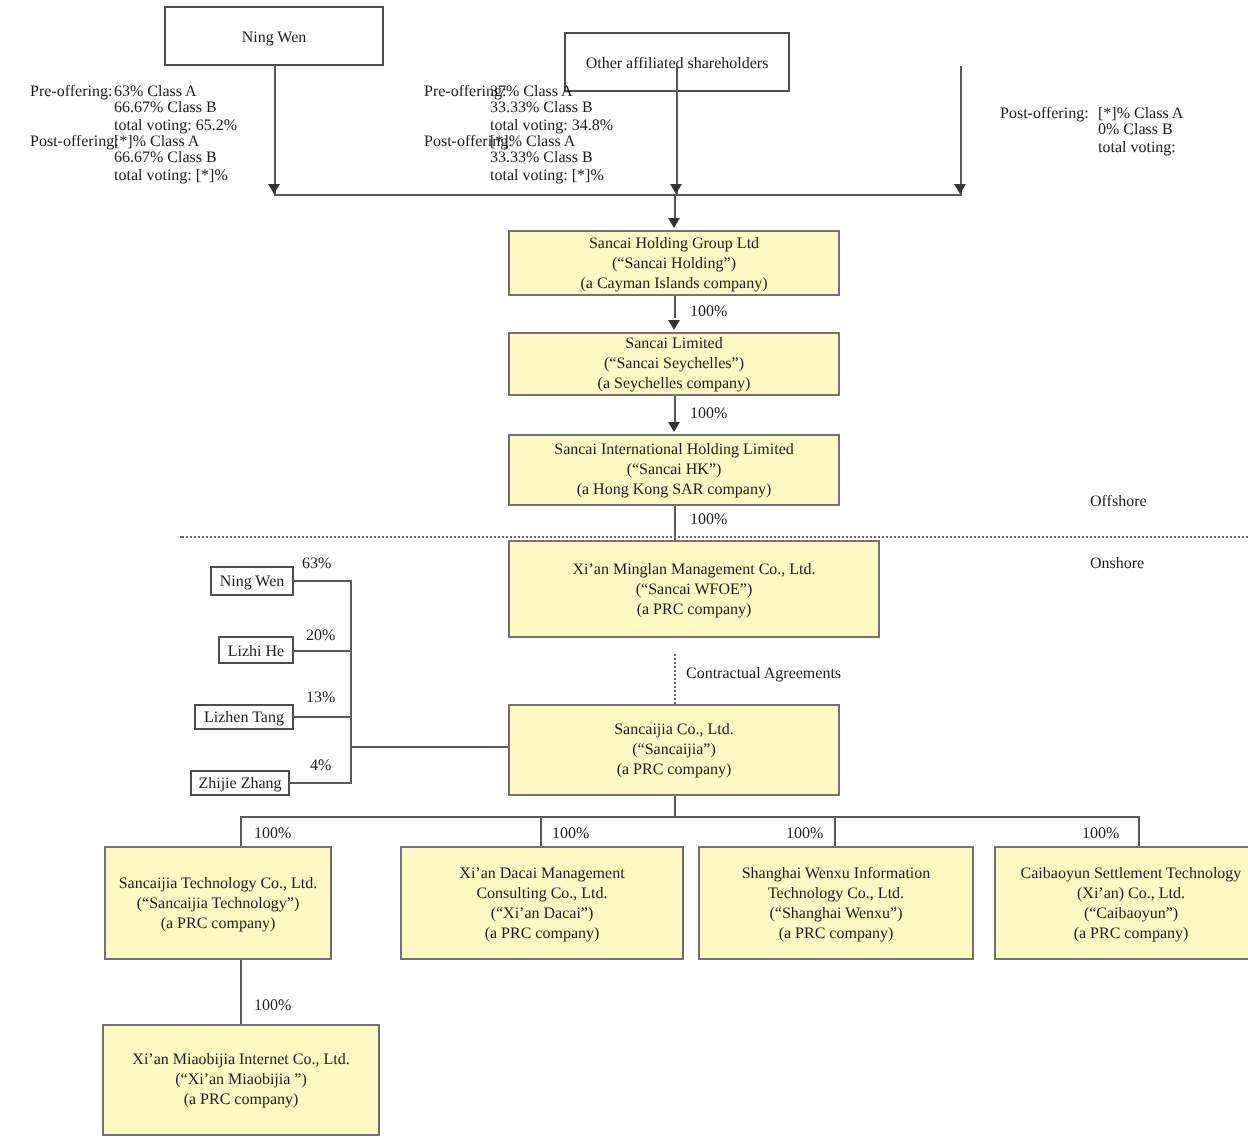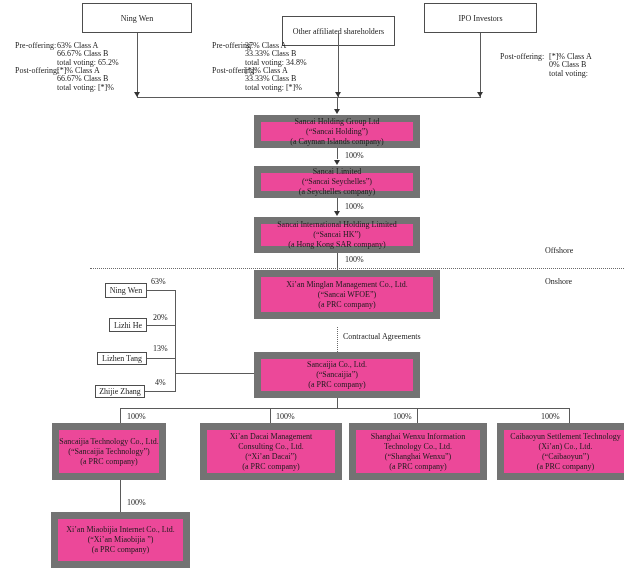--- a/index.html
+++ b/index.html
@@ -1,18 +1,18 @@
 <!DOCTYPE html>
 <html><head>
 <meta charset="utf-8">
 <style>
   html,body{margin:0;padding:0;background:#fff;}
   body{font-family:"Liberation Serif","DejaVu Serif",serif;color:#1c1c1c;}
   .canvas{position:relative;width:624px;height:570px;background:#ffffff;overflow:hidden;margin-left:12px;}
-  .box{position:absolute;box-sizing:border-box;border:7px solid #737373;background:#ec4899;
+  .box{position:absolute;box-sizing:border-box;border:1px solid #737373;background:#fef9c3;
        display:flex;flex-direction:column;align-items:center;justify-content:center;
        text-align:center;font-size:8px;line-height:10px;}
   .box .nm{max-width:150px;}
   .box.narrow100 .nm{max-width:100px;}
   .box.narrow110 .nm{max-width:112px;}
   .box.narrow120 .nm{max-width:120px;}
   .smallbox{position:absolute;box-sizing:border-box;border:1px solid #4d4d4d;background:#fff;
        display:flex;align-items:center;justify-content:center;text-align:center;
        font-size:8px;line-height:9px;}
   .lbl{position:absolute;font-size:8px;line-height:8.4px;white-space:nowrap;}
@@ -27,23 +27,20 @@
 </head>
 <body>
 
 <div class="canvas">
 
   <div class="smallbox" style="left:70px;top:3px;width:110px;height:30px">
     <span>Ning Wen</span>
   </div>
   <div class="smallbox" style="left:270px;top:16px;width:113px;height:30px">
     <span>Other affiliated shareholders</span>
-  </div>
-  <div class="smallbox" style="left:412px;top:3px;width:113px;height:30px">
-    <span>IPO Investors</span>
   </div>
 
   <div class="lbl" style="left:3px;top:42px">Pre-offering:</div>
   <div class="lbl vals" style="left:45px;top:42px">
     <div>63% Class A</div>
     <div>66.67% Class B</div>
     <div>total voting: 65.2%</div>
   </div>
   <div class="lbl" style="left:3px;top:67px">Post-offering:</div>
   <div class="lbl vals" style="left:45px;top:67px">

